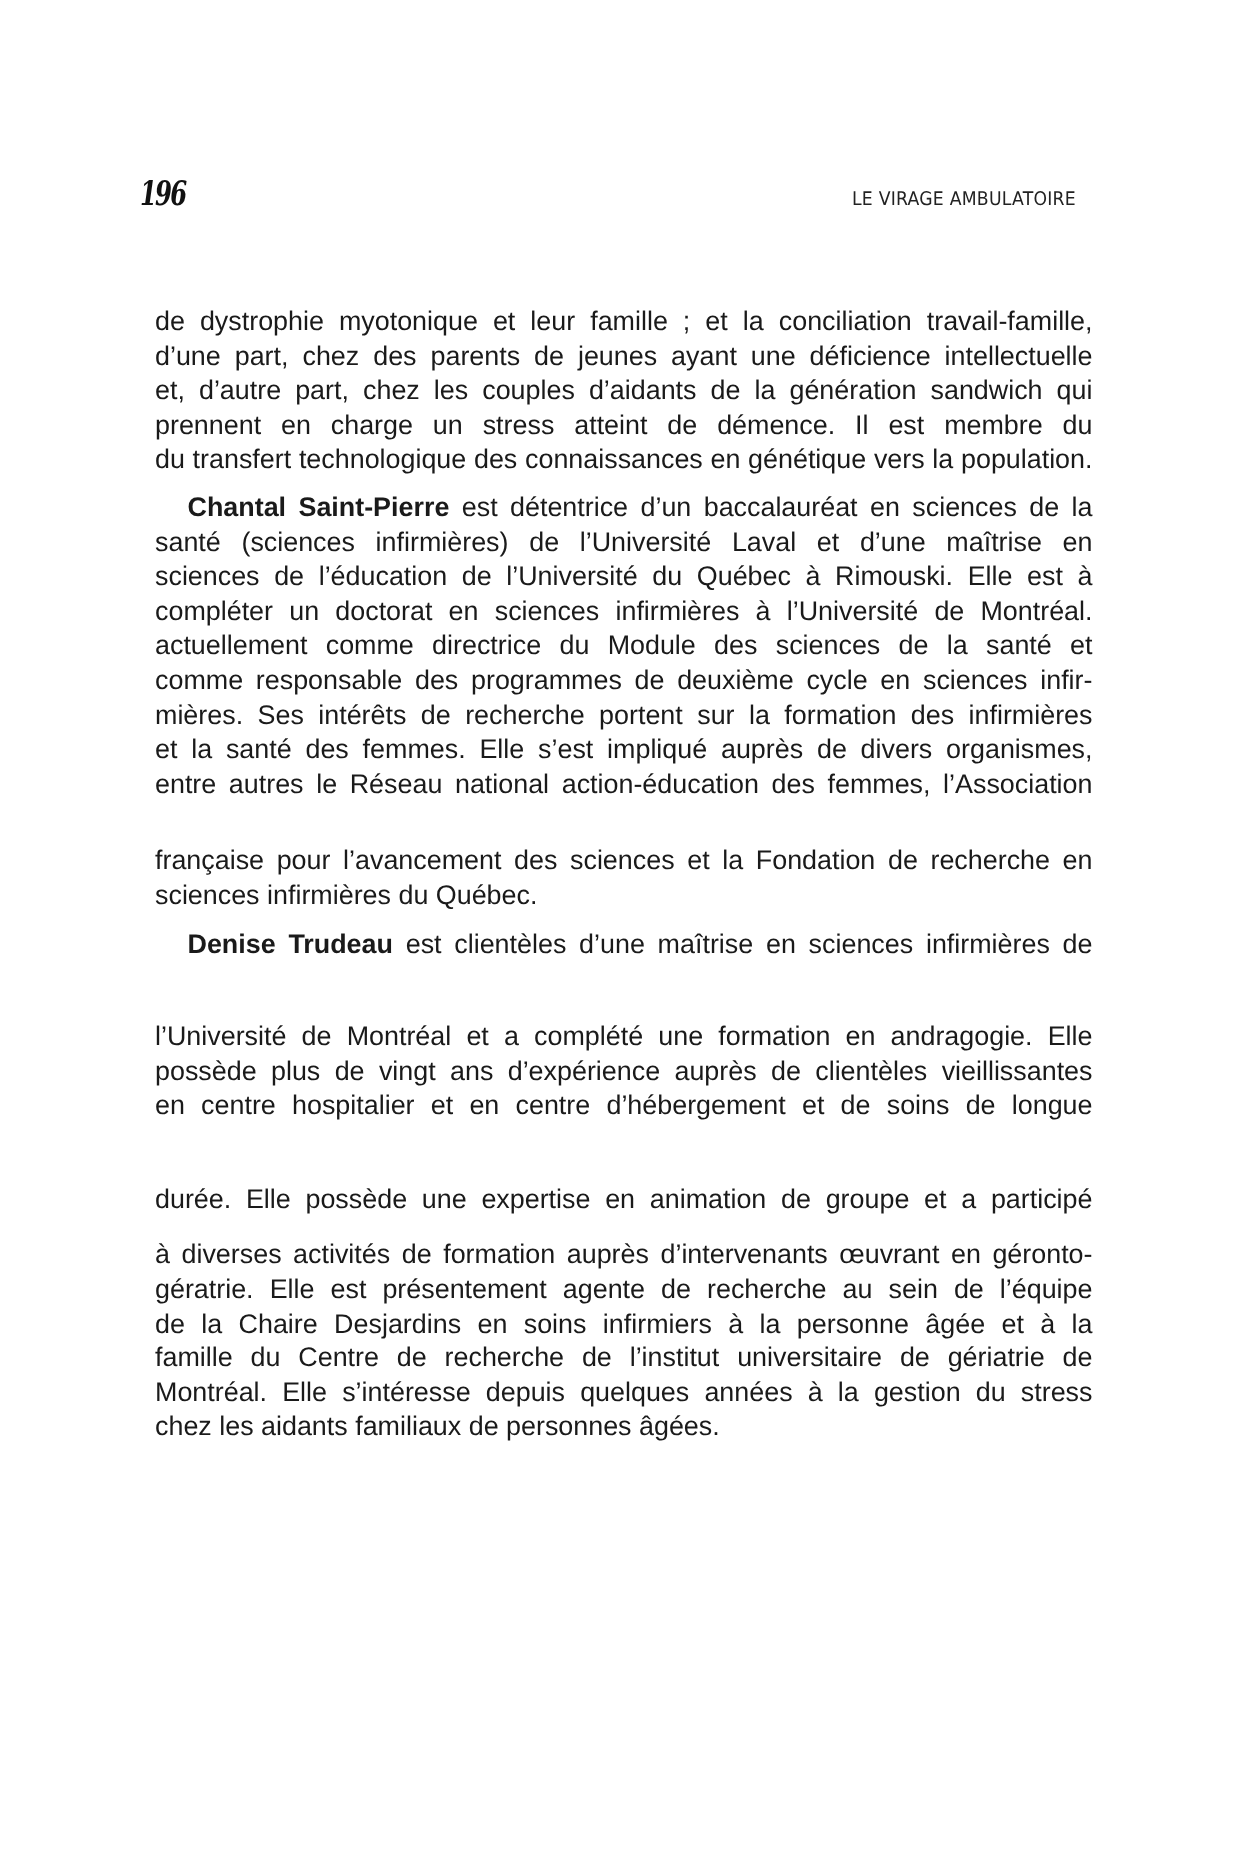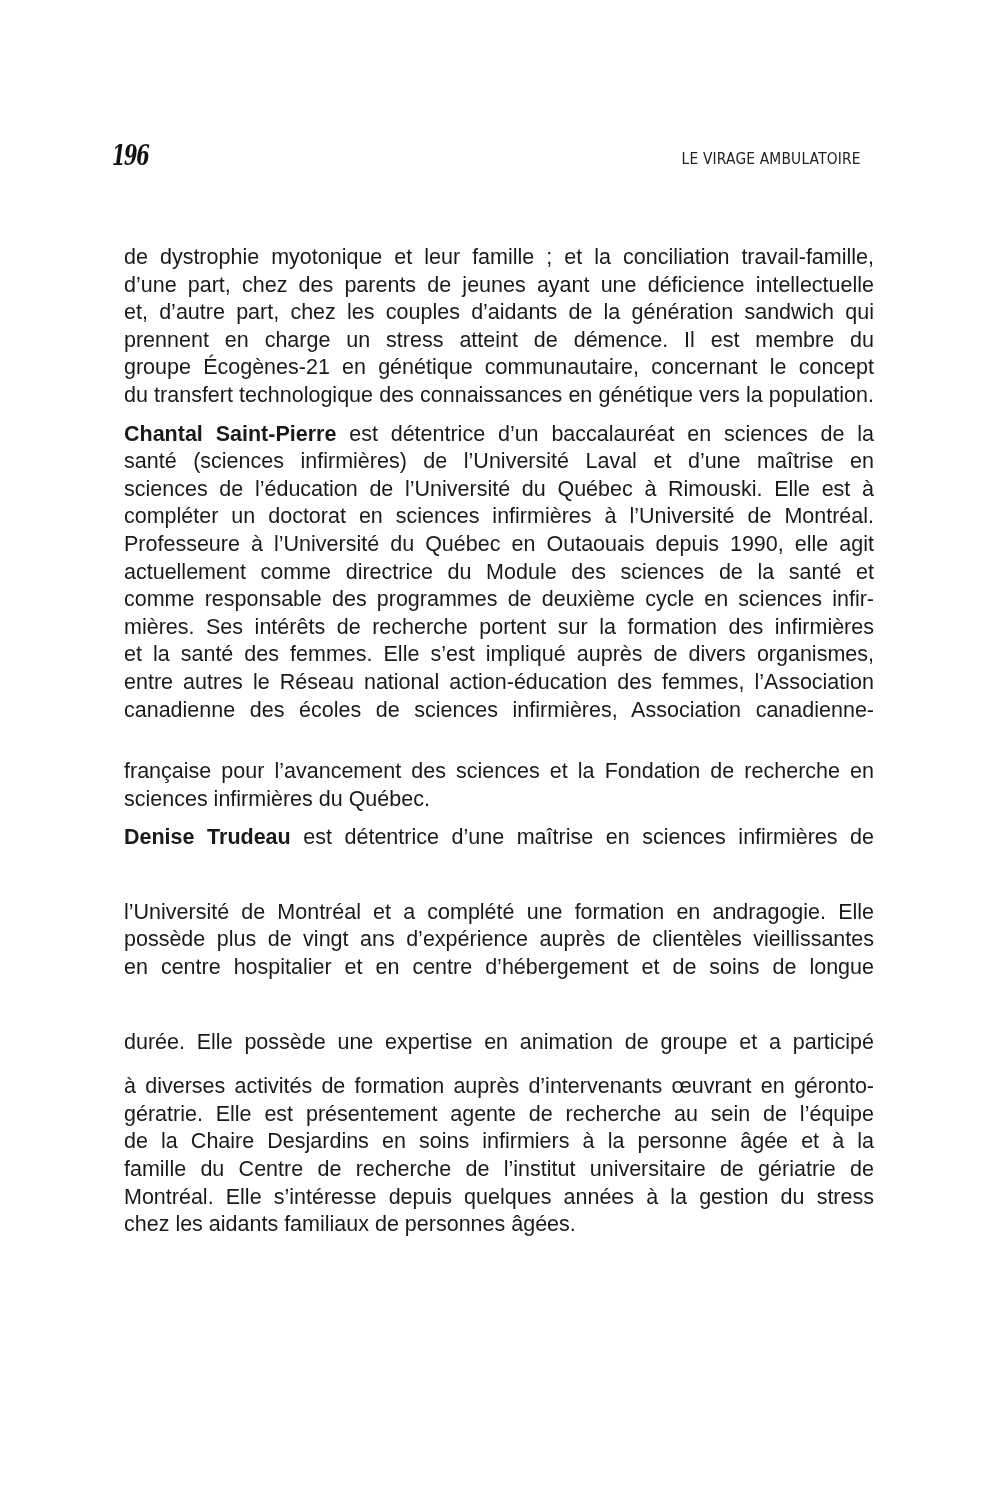--- a/index.html
+++ b/index.html
@@ -57,57 +57,55 @@
       text-align: justify;
       text-align-last: justify;
       white-space: nowrap;
       overflow: visible;
     }
     .line.last {
       text-align-last: left;
     }
     .name {
       font-weight: bold;
+      margin-left: 26px;
     }
   </style>
 </head>
 <body>
 
 <div class="page-number">196</div>
 <div class="running-head">LE VIRAGE AMBULATOIRE</div>
 
 <div class="body-text">
 
   <div class="para">
     <span class="line" style="white-space: normal;">de dystrophie myotonique et leur famille ; et la conciliation travail-famille,</span>
     <span class="line" style="white-space: normal;">d’une part, chez des parents de jeunes ayant une déficience intellectuelle</span>
     <span class="line" style="white-space: normal;">et, d’autre part, chez les couples d’aidants de la génération sandwich qui</span>
     <span class="line" style="white-space: normal;">prennent en charge un stress atteint de démence. Il est membre du</span>
-    <span class="line" style="white-space: normal;">groupe Écogènes-21 en génétique communautaire, concernant le concept</span>
     <span class="line" style="white-space: normal;">du transfert technologique des connaissances en génétique vers la population.</span>
   </div>
 
   <div class="para">
     <span class="line" style="white-space: normal;"><span class="name">Chantal Saint-Pierre</span><span> est détentrice d’un baccalauréat en sciences de la</span></span>
     <span class="line" style="white-space: normal;">santé (sciences infirmières) de l’Université Laval et d’une maîtrise en</span>
     <span class="line" style="white-space: normal;">sciences de l’éducation de l’Université du Québec à Rimouski. Elle est à</span>
     <span class="line" style="white-space: normal;">compléter un doctorat en sciences infirmières à l’Université de Montréal.</span>
-    <span class="line" style="white-space: normal;">Professeure à l’Université du Québec en Outaouais depuis 1990, elle agit</span>
     <span class="line" style="white-space: normal;">actuellement comme directrice du Module des sciences de la santé et</span>
     <span class="line" style="white-space: normal;">comme responsable des programmes de deuxième cycle en sciences infir-</span>
     <span class="line" style="white-space: normal;">mières. Ses intérêts de recherche portent sur la formation des infirmières</span>
     <span class="line" style="white-space: normal;">et la santé des femmes. Elle s’est impliqué auprès de divers organismes,</span>
     <span class="line" style="white-space: normal;">entre autres le Réseau national action-éducation des femmes, l’Association</span>
-    <span class="line" style="white-space: normal;">canadienne des écoles de sciences infirmières, Association canadienne-</span>
     <span class="line" style="white-space: normal; margin-top: 34px;">française pour l’avancement des sciences et la Fondation de recherche en</span>
     <span class="line last" style="white-space: normal;">sciences infirmières du Québec.</span>
   </div>
 
   <div class="para">
-    <span class="line" style="white-space: normal;"><span class="name">Denise Trudeau</span><span> est détentrice d’une maîtrise en sciences infirmières de</span></span>
+    <span class="line" style="white-space: normal;"><span class="name">Denise Trudeau</span><span> est clientèles d’une maîtrise en sciences infirmières de</span></span>
     <span class="line" style="white-space: normal; margin-top: 47px;">l’Université de Montréal et a complété une formation en andragogie. Elle</span>
     <span class="line" style="white-space: normal;">possède plus de vingt ans d’expérience auprès de clientèles vieillissantes</span>
     <span class="line" style="white-space: normal;">en centre hospitalier et en centre d’hébergement et de soins de longue</span>
     <span class="line" style="white-space: normal; margin-top: 47px;">durée. Elle possède une expertise en animation de groupe et a participé</span>
     <span class="line" style="white-space: normal; margin-top: 17px;">à diverses activités de formation auprès d’intervenants œuvrant en géronto-</span>
     <span class="line" style="white-space: normal;">gératrie. Elle est présentement agente de recherche au sein de l’équipe</span>
     <span class="line" style="white-space: normal;">de la Chaire Desjardins en soins infirmiers à la personne âgée et à la</span>
     <span class="line" style="white-space: normal;">famille du Centre de recherche de l’institut universitaire de gériatrie de</span>
     <span class="line" style="white-space: normal;">Montréal. Elle s’intéresse depuis quelques années à la gestion du stress</span>
     <span class="line last" style="white-space: normal;">chez les aidants familiaux de personnes âgées.</span>

